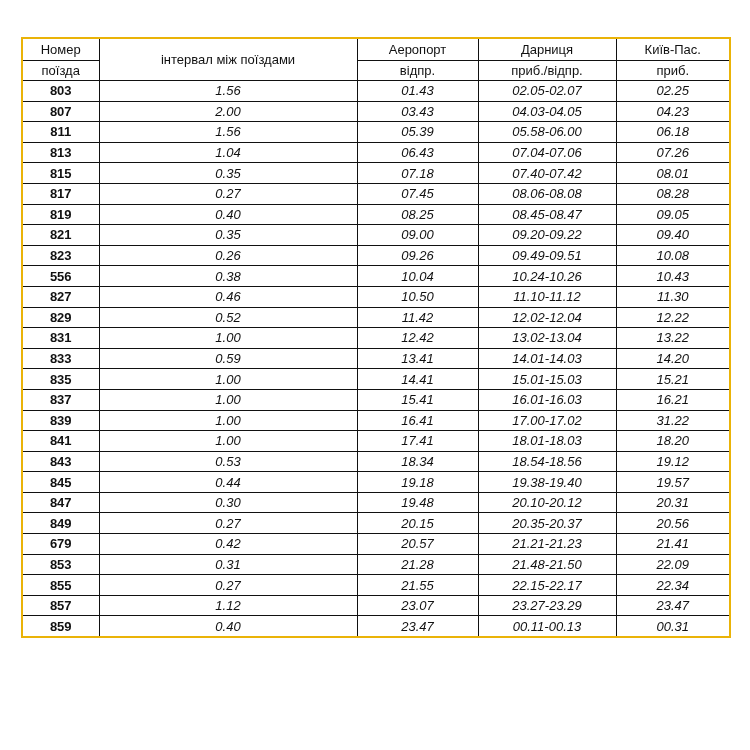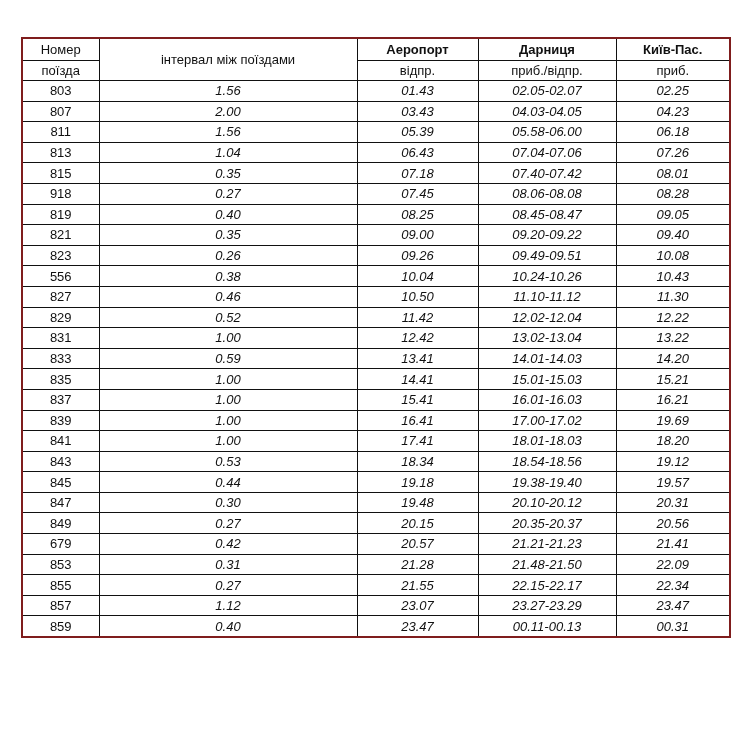--- a/index.html
+++ b/index.html
@@ -15,44 +15,44 @@
       font-family: "Liberation Sans", sans-serif;
       color: #111111;
     }
     table.schedule {
       position: absolute;
       left: 21px;
       top: 37px;
       border-collapse: collapse;
       table-layout: fixed;
       width: 708px;
-      border: 2px solid #7f1d1d;
+      border: 2px solid #eab308;
     }
     table.schedule col.c1 { width: 77px; }
     table.schedule col.c2 { width: 258px; }
     table.schedule col.c3 { width: 121px; }
     table.schedule col.c4 { width: 138px; }
     table.schedule col.c5 { width: 114px; }
     table.schedule td, table.schedule th {
       border: 1.5px solid #111;
       padding: 0;
       text-align: center;
       vertical-align: middle;
       font-size: 13px;
       line-height: 19px;
       height: 19.6px;
       white-space: nowrap;
       overflow: hidden;
     }
-    th.h-bold { font-weight: bold; font-size: 13.5px; margin-left: 13px; }
+    th.h-bold { font-weight: normal; font-size: 13.5px; margin-left: 13px; }
     th.h-normal { font-weight: normal; }
     th.h-merged { vertical-align: top; padding-top: 2px; font-weight: normal; }
     tr.hdr1 th { height: 21px; }
     tr.hdr2 th { height: 19px; }
-    td.train-no { font-weight: normal; }
+    td.train-no { font-weight: bold; }
     td.ital { font-style: italic; }
   </style>
 </head>
 <body>
 
 <table class="schedule">
   <colgroup>
     <col class="c1">
       <col class="c2">
       <col class="c3">
@@ -104,21 +104,21 @@
         <td class="ital">07.26</td>
       </tr>
       <tr>
         <td class="train-no">815</td>
         <td class="ital">0.35</td>
         <td class="ital">07.18</td>
         <td class="ital">07.40-07.42</td>
         <td class="ital">08.01</td>
       </tr>
       <tr>
-        <td class="train-no">918</td>
+        <td class="train-no">817</td>
         <td class="ital">0.27</td>
         <td class="ital">07.45</td>
         <td class="ital">08.06-08.08</td>
         <td class="ital">08.28</td>
       </tr>
       <tr>
         <td class="train-no">819</td>
         <td class="ital">0.40</td>
         <td class="ital">08.25</td>
         <td class="ital">08.45-08.47</td>
@@ -185,21 +185,21 @@
         <td class="ital">1.00</td>
         <td class="ital">15.41</td>
         <td class="ital">16.01-16.03</td>
         <td class="ital">16.21</td>
       </tr>
       <tr>
         <td class="train-no">839</td>
         <td class="ital">1.00</td>
         <td class="ital">16.41</td>
         <td class="ital">17.00-17.02</td>
-        <td class="ital">19.69</td>
+        <td class="ital">31.22</td>
       </tr>
       <tr>
         <td class="train-no">841</td>
         <td class="ital">1.00</td>
         <td class="ital">17.41</td>
         <td class="ital">18.01-18.03</td>
         <td class="ital">18.20</td>
       </tr>
       <tr>
         <td class="train-no">843</td>

